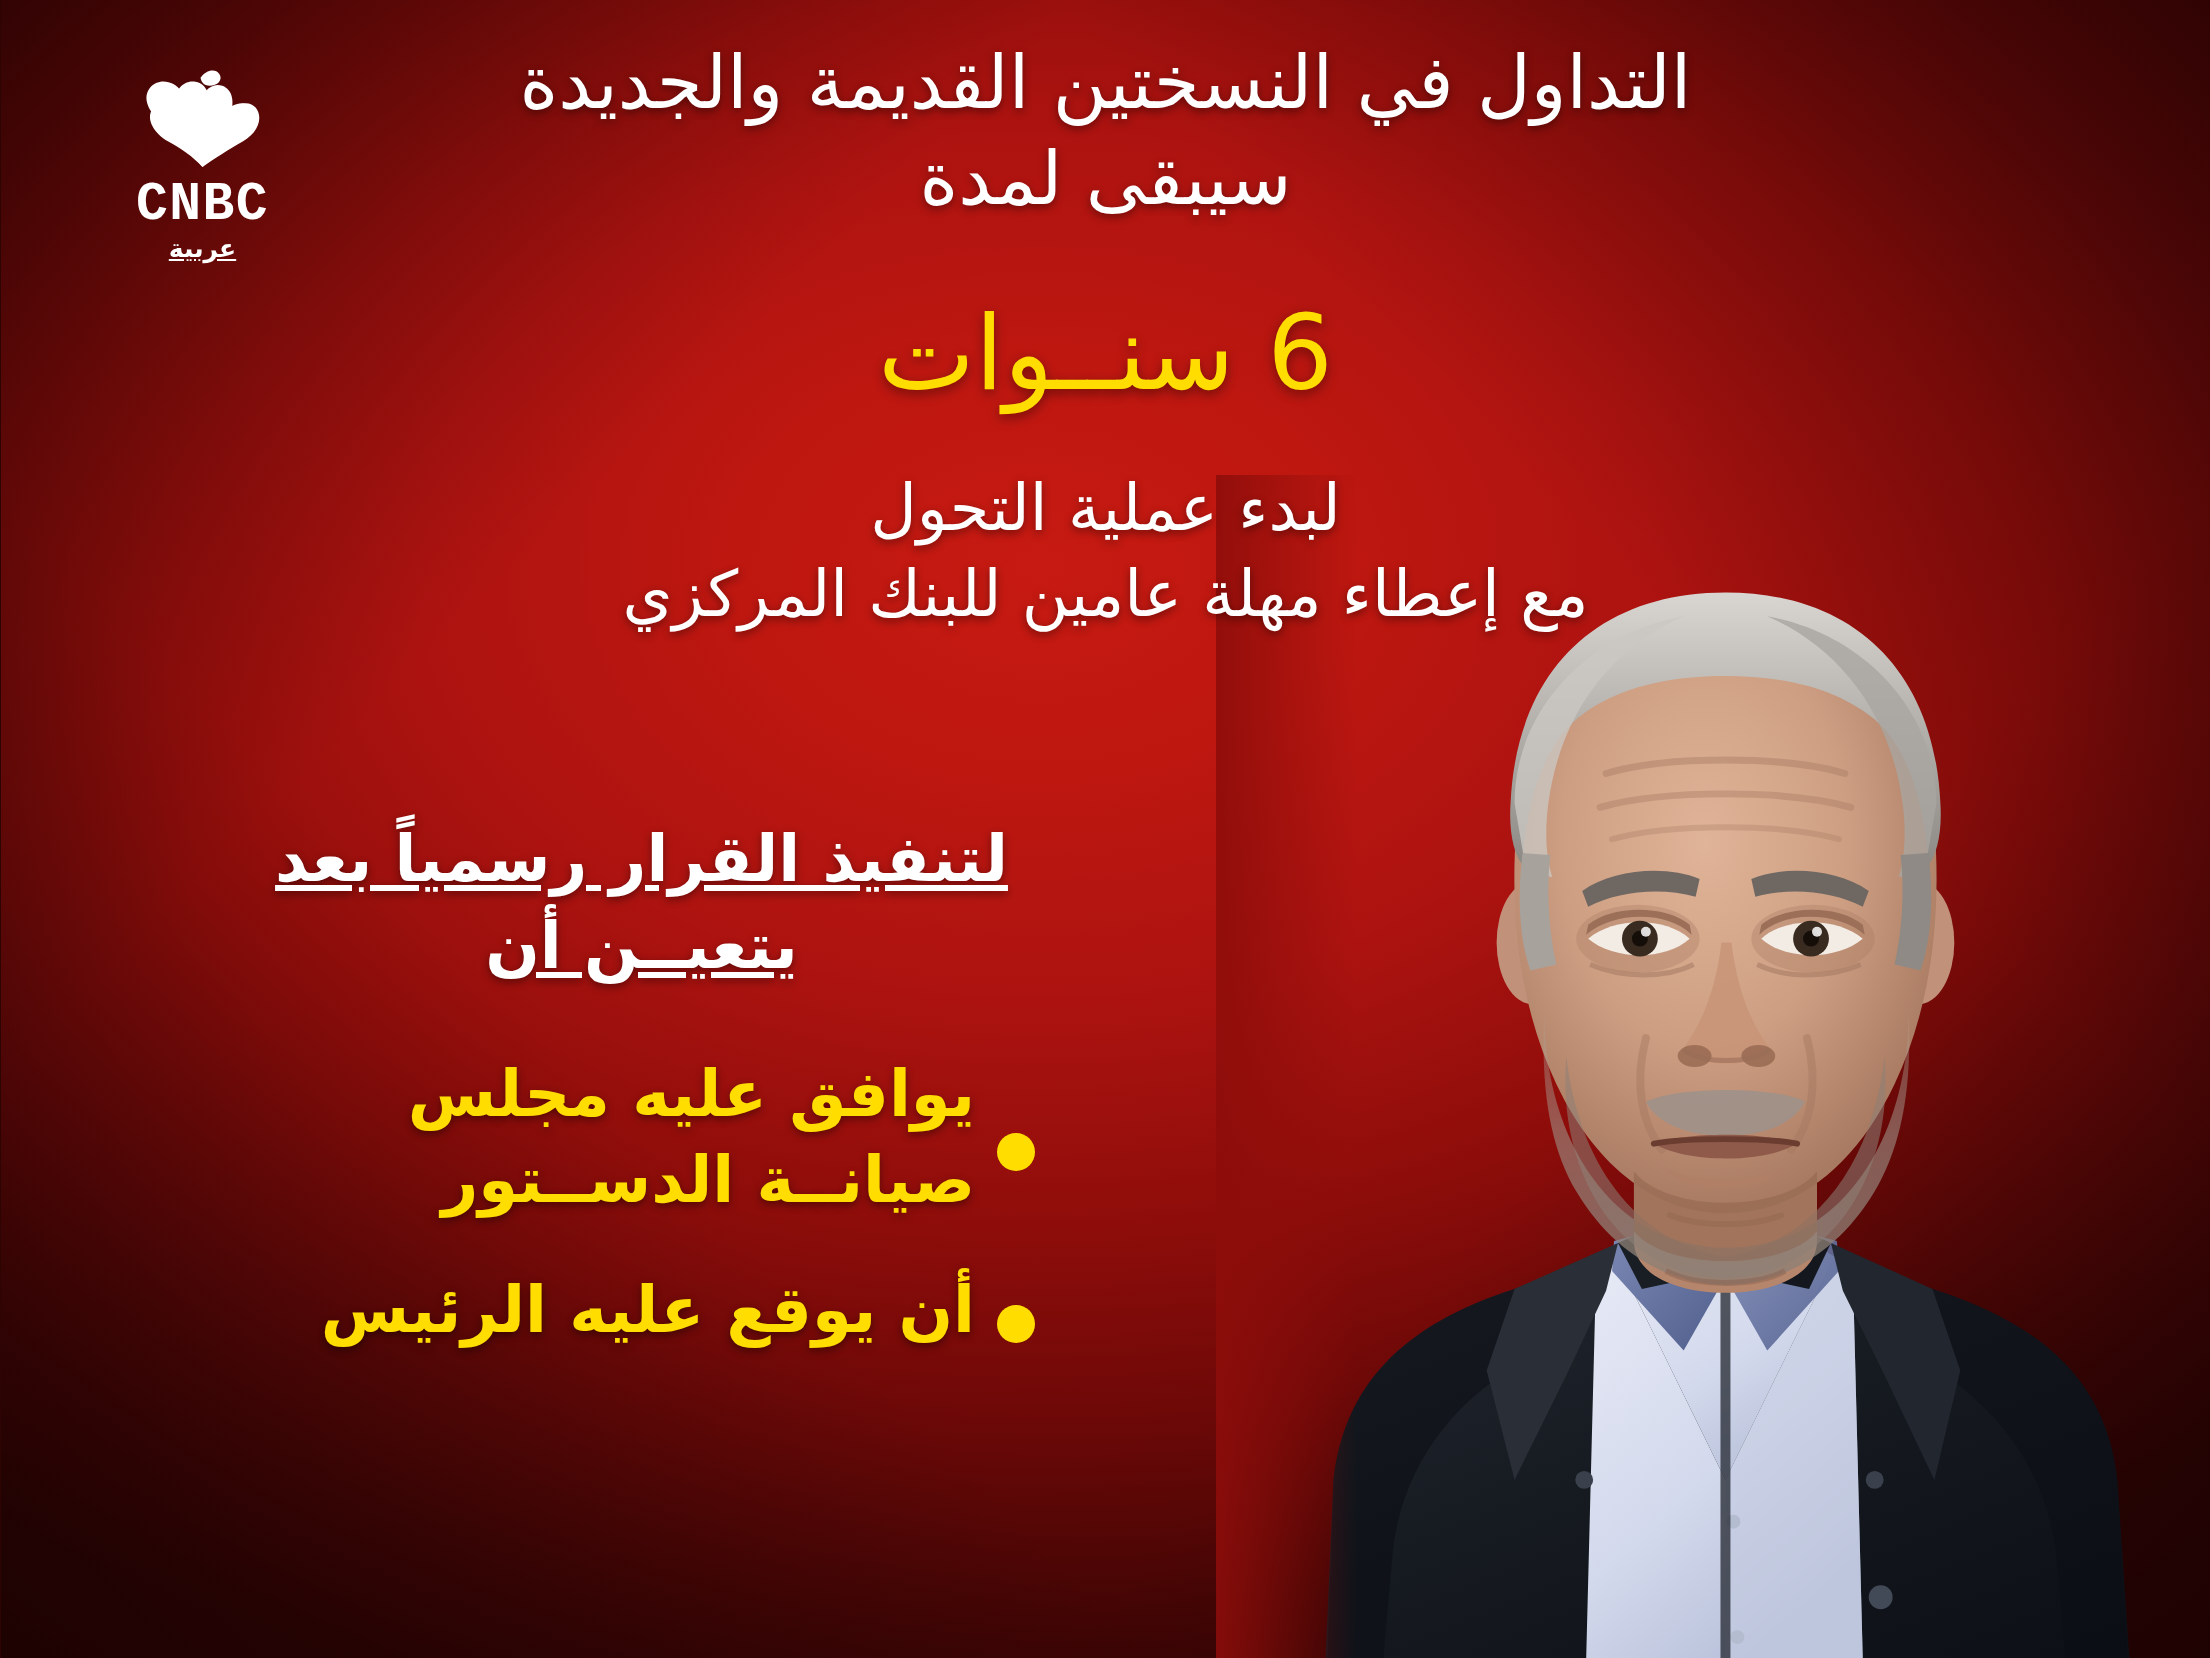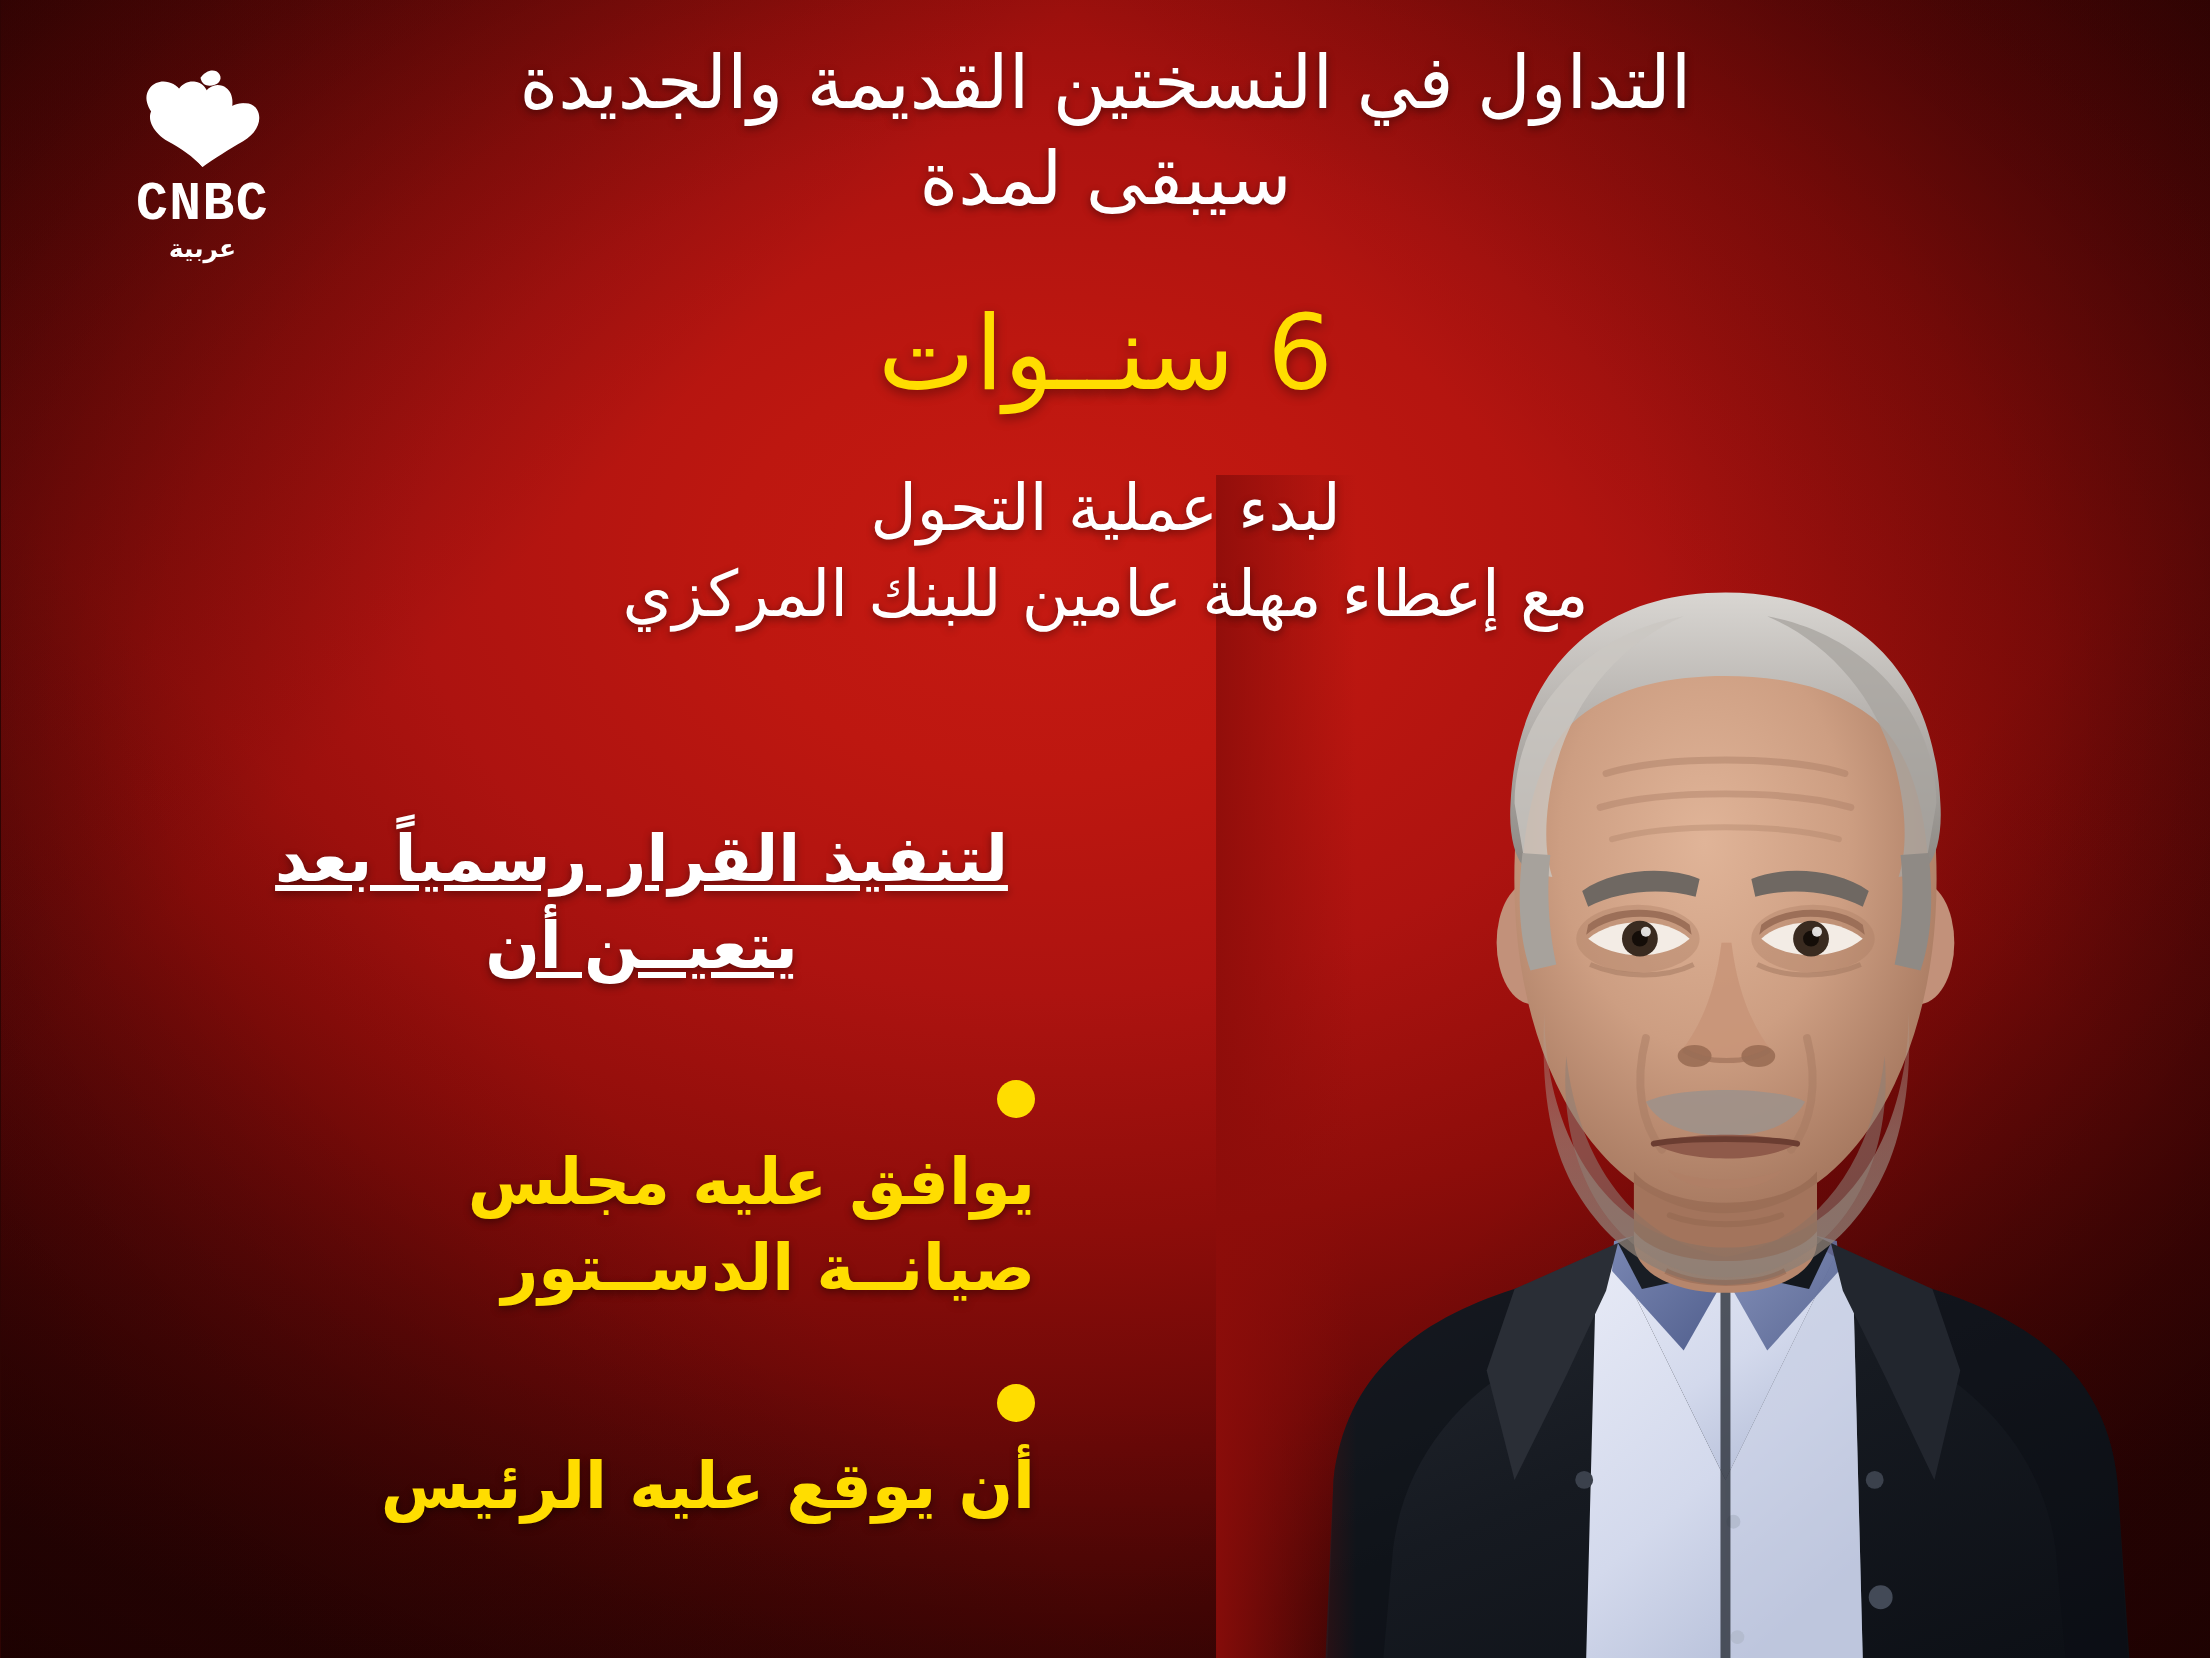--- a/index.html
+++ b/index.html
@@ -57,20 +57,21 @@
     line-height:1;
   }
   .logo-sub{
     direction:rtl;
     font-size:25px;
     font-weight:700;
     color:#ffffff;
     letter-spacing:3px;
     margin-top:4px;
     line-height:1;
+    text-decoration:underline;
   }
 
   
   .portrait{
     position:absolute;
     right:-10px; bottom:0;
     width:1005px; height:1184px;
     z-index:3;
     pointer-events:none;
   }
@@ -130,22 +131,22 @@
     font-size:64px;
     line-height:1.36;
     text-shadow:0 3px 9px rgba(0,0,0,.42);
     text-decoration:underline;
   }
   .bullets{
     margin-top:62px;
   }
   .bullet{
     display:flex;
-    flex-direction:column;
-    align-items:flex-start;
+    flex-direction:row;
+    align-items:center;
     justify-content:flex-start;
     gap:22px;
     color:#ffdd00;
     font-weight:700;
     font-size:64px;
     line-height:1.34;
     text-shadow:0 3px 9px rgba(0,0,0,.42);
     margin-bottom:44px;
     padding-right:129px;
   }

